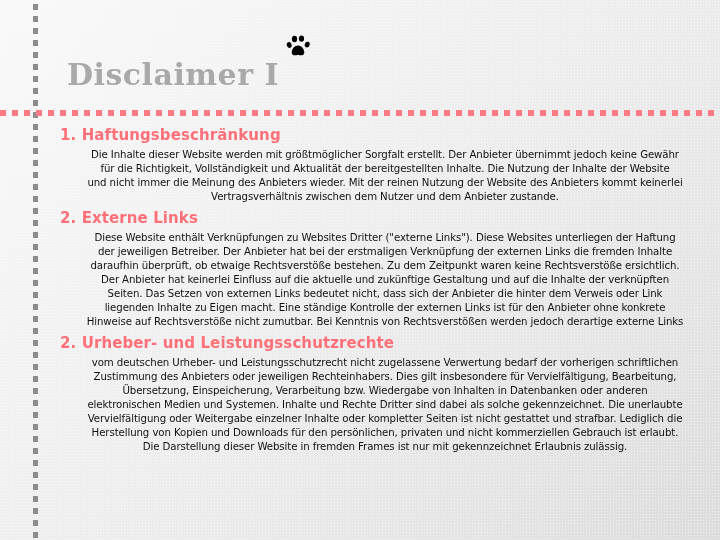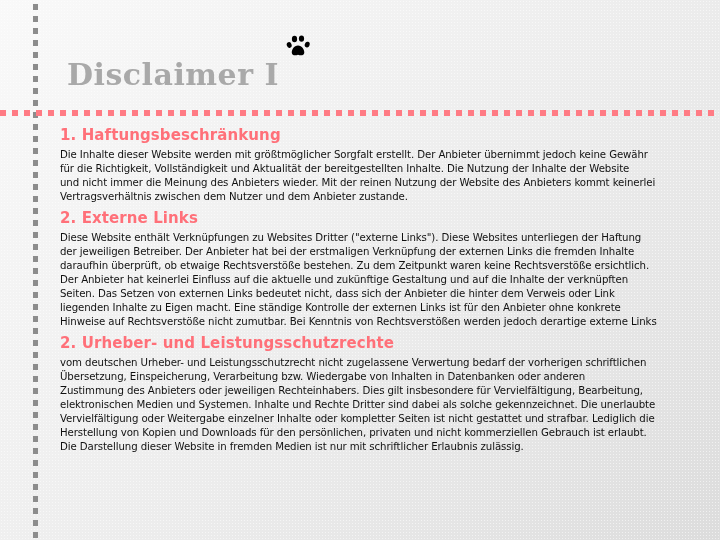--- a/index.html
+++ b/index.html
@@ -81,20 +81,21 @@
     color: #111111;
     font-family: "DejaVu Sans", sans-serif;
     font-size: 10.2px;
     line-height: 14px;
     margin: 0 0 6px 0;
     letter-spacing: -0.1px;
   }
   .section-body .ln {
     display: block;
     white-space: nowrap;
+    text-align: center;
   }
 </style>
 </head>
 <body>
 
 <div class="dots-overlay"></div>
 
 <div class="vline"></div>
 <div class="hline"></div>
 
@@ -132,22 +133,22 @@
       <span class="ln">Seiten. Das Setzen von externen Links bedeutet nicht, dass sich der Anbieter die hinter dem Verweis oder Link</span>
       <span class="ln">liegenden Inhalte zu Eigen macht. Eine ständige Kontrolle der externen Links ist für den Anbieter ohne konkrete</span>
       <span class="ln">Hinweise auf Rechtsverstöße nicht zumutbar. Bei Kenntnis von Rechtsverstößen werden jedoch derartige externe Links</span>
     </div>
   </section>
 
   <section>
     <div class="section-heading">2. Urheber- und Leistungsschutzrechte</div>
     <div class="section-body">
       <span class="ln">vom deutschen Urheber- und Leistungsschutzrecht nicht zugelassene Verwertung bedarf der vorherigen schriftlichen</span>
+      <span class="ln">Zustimmung des Anbieters oder jeweiligen Rechteinhabers. Dies gilt insbesondere für Vervielfältigung, Bearbeitung,</span>
       <span class="ln">Übersetzung, Einspeicherung, Verarbeitung bzw. Wiedergabe von Inhalten in Datenbanken oder anderen</span>
-      <span class="ln">Zustimmung des Anbieters oder jeweiligen Rechteinhabers. Dies gilt insbesondere für Vervielfältigung, Bearbeitung,</span>
       <span class="ln">elektronischen Medien und Systemen. Inhalte und Rechte Dritter sind dabei als solche gekennzeichnet. Die unerlaubte</span>
       <span class="ln">Vervielfältigung oder Weitergabe einzelner Inhalte oder kompletter Seiten ist nicht gestattet und strafbar. Lediglich die</span>
       <span class="ln">Herstellung von Kopien und Downloads für den persönlichen, privaten und nicht kommerziellen Gebrauch ist erlaubt.</span>
-      <span class="ln">Die Darstellung dieser Website in fremden Medien ist nur mit schriftlicher Erlaubnis zulässig.</span>
+      <span class="ln">Die Darstellung dieser Website in fremden Frames ist nur mit gekennzeichnet Erlaubnis zulässig.</span>
     </div>
   </section>
 
 </div>
 
 </body></html>

